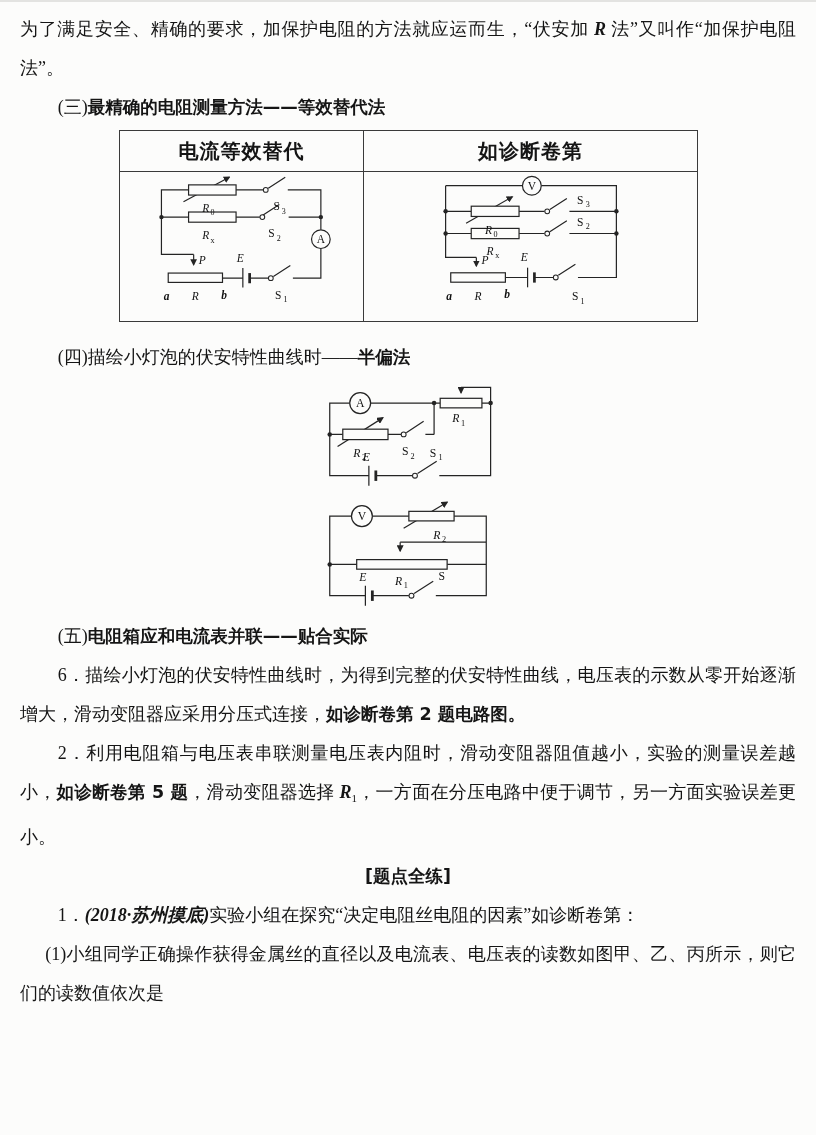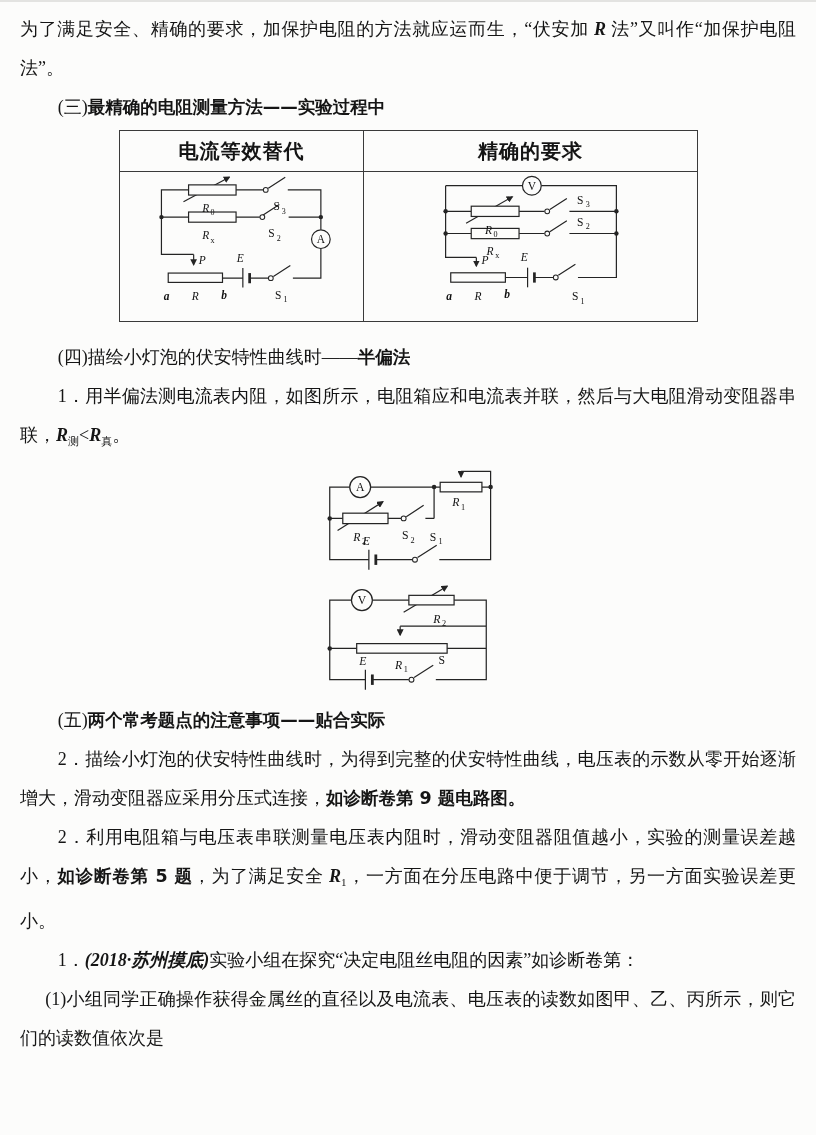--- a/index.html
+++ b/index.html
@@ -41,27 +41,27 @@
 </style>
 </head>
 <body>
 
 <div class="top-rule"></div>
 
 <div class="page">
 
   <p><span>为了满足安全、精确的要求，加保护电阻的方法就应运而生，“伏安加 </span><span class="seg-bi">R</span><span> 法”又叫作“加保护电阻法”。</span></p>
 
-  <p class="indent"><span>(三)</span><span class="seg-b">最精确的电阻测量方法——实验过程中</span></p>
+  <p class="indent"><span>(三)</span><span class="seg-b">最精确的电阻测量方法——等效替代法</span></p>
 
   <table class="sub-table">
     <tbody>
       <tr>
         <td class="th c1">电流等效替代</td>
-        <td class="th c2">精确的要求</td>
+        <td class="th c2">如诊断卷第</td>
       </tr>
       <tr>
         <td class="cell c1">
           
           <svg width="212" height="134" viewBox="0 0 250 158">
             <defs>
               <marker id="arrT1" viewBox="0 0 10 10" refX="8" refY="5" markerWidth="8" markerHeight="8" orient="auto" markerUnits="userSpaceOnUse">
                   <path class="arrhead" d="M0,0L10,5L0,10z"></path>
                 </marker>
             </defs>
@@ -152,21 +152,20 @@
               <text class="lbl-sub" x="188" y="154">1</text>
             </g>
           </svg>
         </td>
       </tr>
     </tbody>
   </table>
 
   <p class="indent" style="margin-top:16px;"><span>(四)描绘小灯泡的伏安特性曲线时——</span><span class="seg-b">半偏法</span></p>
 
-  <p class="indent"><span>1．用半偏法测电流表内阻，如图所示，电阻箱应和电流表并联，然后与大电阻滑动变阻器串联，</span><span class="seg-bi">R</span><span class="seg-sub">测</span><span>&lt;</span><span class="seg-bi">R</span><span class="seg-sub">真</span><span>。</span></p>
 
   <div class="fig">
     
     <svg width="200" height="120" viewBox="0 0 230 138">
       <defs>
         <marker id="arrM1" viewBox="0 0 10 10" refX="8" refY="5" markerWidth="8" markerHeight="8" orient="auto" markerUnits="userSpaceOnUse">
             <path class="arrhead" d="M0,0L10,5L0,10z"></path>
           </marker>
       </defs>
       <g>
@@ -231,24 +230,25 @@
         <text class="lbl" x="144" y="48">R</text>
         <text class="lbl-sub" x="154" y="52">2</text>
         <text class="lbl" x="100" y="101">R</text>
         <text class="lbl-sub" x="110" y="105">1</text>
         <text class="lbl" x="63" y="97" text-anchor="middle">E</text>
         <text class="lbl-up" x="150" y="96">S</text>
       </g>
     </svg>
   </div>
 
-  <p class="indent"><span>(五)</span><span class="seg-b">两个常考题点的注意事项——贴合实际</span></p>
-
-  <p class="indent"><span>2．描绘小灯泡的伏安特性曲线时，为得到完整的伏安特性曲线，电压表的示数从零开始逐渐增大，滑动变阻器应采用分压式连接，</span><span class="seg-b">如诊断卷第 9 题电路图。</span></p>
-
-  <p class="indent"><span>2．利用电阻箱与电压表串联测量电压表内阻时，滑动变阻器阻值越小，实验的测量误差越小，</span><span class="seg-b">如诊断卷第 5 题</span><span>，为了满足安全 </span><span class="seg-bi">R</span><span class="seg-sub">1</span><span>，一方面在分压电路中便于调节，另一方面实验误差更小。</span></p>
-
+  <p class="indent"><span>(五)</span><span class="seg-b">电阻箱应和电流表并联——贴合实际</span></p>
+
+  <p class="indent"><span>6．描绘小灯泡的伏安特性曲线时，为得到完整的伏安特性曲线，电压表的示数从零开始逐渐增大，滑动变阻器应采用分压式连接，</span><span class="seg-b">如诊断卷第 2 题电路图。</span></p>
+
+  <p class="indent"><span>2．利用电阻箱与电压表串联测量电压表内阻时，滑动变阻器阻值越小，实验的测量误差越小，</span><span class="seg-b">如诊断卷第 5 题</span><span>，滑动变阻器选择 </span><span class="seg-bi">R</span><span class="seg-sub">1</span><span>，一方面在分压电路中便于调节，另一方面实验误差更小。</span></p>
+
+  <p class="center-title"><span class="seg-b">[题点全练]</span></p>
 
   <p class="indent"><span>1．</span><span class="seg-bs">(2018·苏州摸底)</span><span>实验小组在探究“决定电阻丝电阻的因素”如诊断卷第：</span></p>
 
   <p class="indent-sm"><span>(1)小组同学正确操作获得金属丝的直径以及电流表、电压表的读数如图甲、乙、丙所示，则它们的读数值依次是</span></p>
 
 </div>
 
 </body></html>

